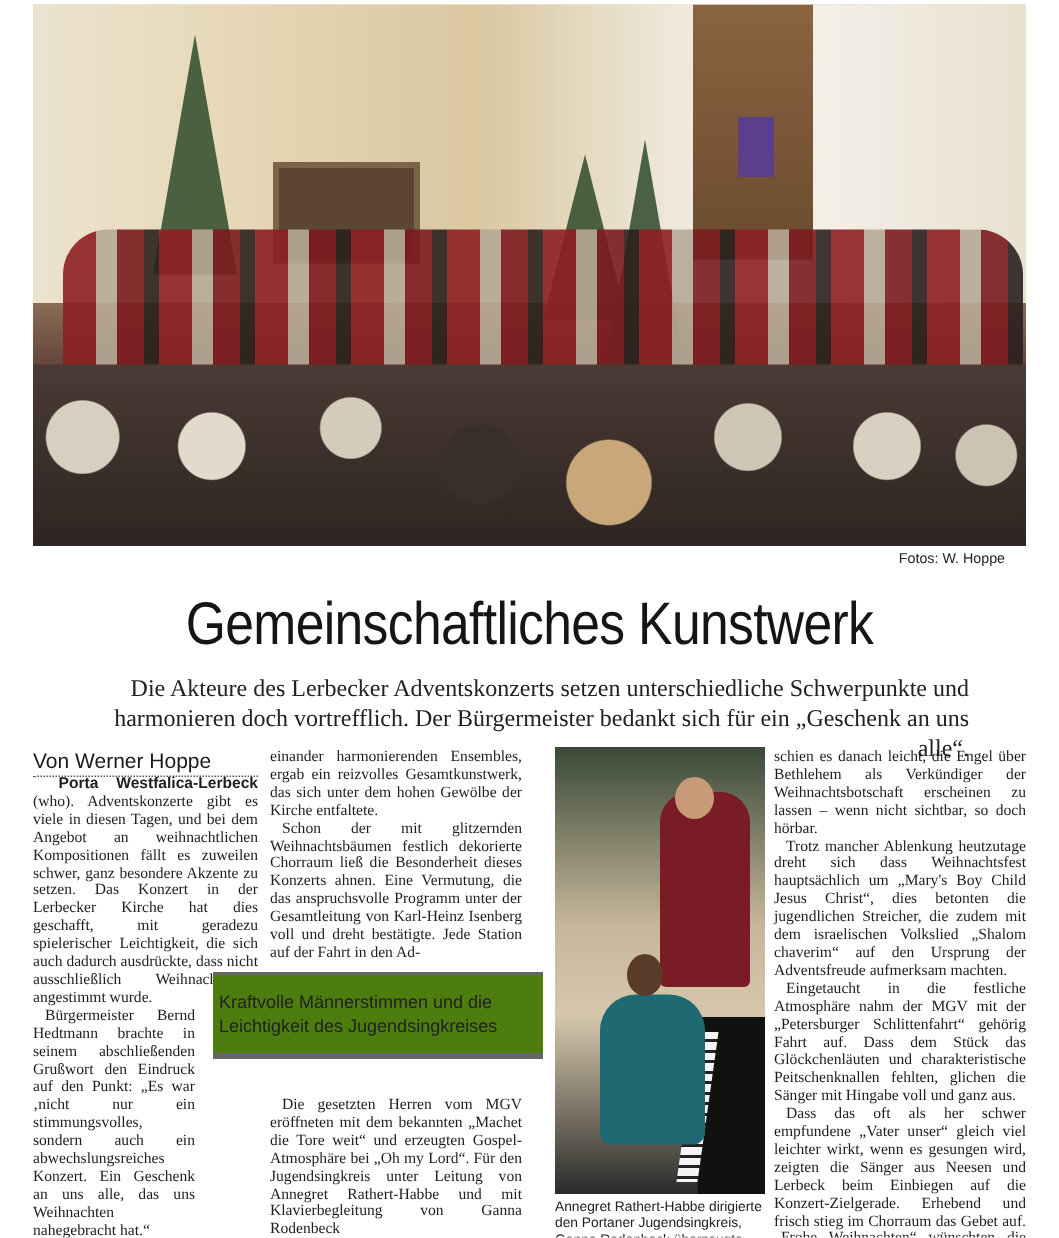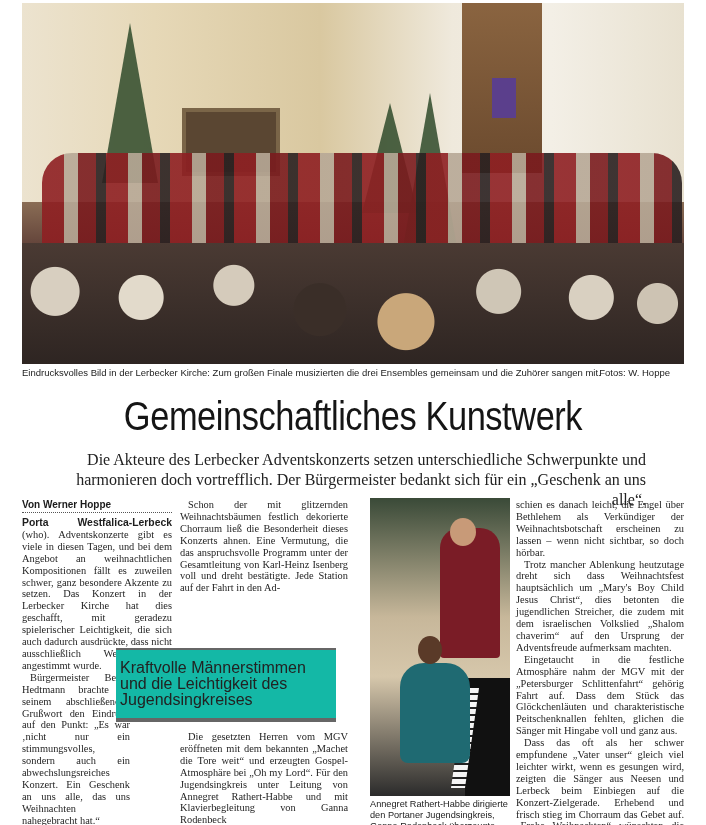--- a/index.html
+++ b/index.html
@@ -24,24 +24,24 @@
   .photo-main .pulpit{position:absolute;left:440px;top:0;width:80px;height:170px;background:linear-gradient(180deg,#8a6440,#6b4a2e);}
   .photo-main .banner{position:absolute;left:470px;top:75px;width:24px;height:40px;background:#5b3f8c;}
   .photo-main .painting{position:absolute;left:160px;top:105px;width:90px;height:60px;background:#5a4632;border:4px solid #7a6548;}
   .caption-main{position:absolute;left:22px;top:367px;width:662px;font-family:"Liberation Sans",sans-serif;font-size:9.5px;color:#222;white-space:nowrap;}
   .caption-main .credit{position:absolute;right:14px;top:0;margin-left:24px;}
   .headline{position:absolute;left:0;top:394px;width:706px;text-align:center;font-family:"Liberation Sans",sans-serif;font-size:40px;letter-spacing:-0.5px;transform:scaleX(0.86);transform-origin:center;color:#151515;}
   .subhead{position:absolute;left:60px;top:450px;width:586px;text-align:right;font-family:"Liberation Serif",serif;font-size:16px;line-height:20px;color:#222;}
   .col{position:absolute;font-family:"Liberation Serif",serif;font-size:10.4px;line-height:11.9px;text-align:justify;color:#1e1e1e;}
   .col p{margin:0;text-indent:8px;}
   .col p.first{text-indent:0;}
-  .author{position:absolute;left:22px;top:499px;width:150px;font-family:"Liberation Sans",sans-serif;font-size:10px;font-weight:bold;border-bottom:1px dotted #555;padding-bottom:2px;}
-  .dateline{font-family:"Liberation Sans",sans-serif;font-weight:bold;}
-  .pullquote{position:absolute;left:116px;top:648px;width:212px;border-top:2px solid #666;border-bottom:4px solid #666;padding:10px 4px 10px 4px;background:#14b8a6;
-    font-family:"Liberation Sans",sans-serif;font-size:16px;line-height:16px;color:#222;}
+  .author{position:absolute;left:22px;top:499px;width:150px;font-family:"Liberation Sans",sans-serif;font-size:14px;font-weight:normal;border-bottom:1px dotted #555;padding-bottom:2px;}
+  .dateline{font-family:"Liberation Sans",sans-serif;font-weight:bold;margin-left:17px;}
+  .pullquote{position:absolute;left:142px;top:648px;width:212px;border-top:2px solid #666;border-bottom:4px solid #666;padding:10px 4px 10px 4px;background:#4d7c0f;
+    font-family:"Liberation Sans",sans-serif;font-size:12px;line-height:16px;color:#222;}
   .photo-side{position:absolute;left:370px;top:498px;width:140px;height:298px;overflow:hidden;
     background:linear-gradient(180deg,#3a4a38 0%,#c7b79a 40%,#d6c7ab 60%,#2b2b2b 100%);}
   .photo-side .conductor{position:absolute;left:70px;top:30px;width:60px;height:130px;background:#7a1c26;border-radius:20px 20px 4px 4px;}
   .photo-side .head{position:absolute;left:80px;top:20px;width:26px;height:28px;background:#c89a78;border-radius:50%;}
   .photo-side .pianist{position:absolute;left:30px;top:165px;width:70px;height:100px;background:#1f6a72;border-radius:24px 24px 8px 8px;}
   .photo-side .phead{position:absolute;left:48px;top:138px;width:24px;height:28px;background:#5a3a28;border-radius:50%;}
   .photo-side .piano{position:absolute;left:95px;top:180px;width:45px;height:118px;background:#111;}
   .photo-side .keys{position:absolute;left:88px;top:190px;width:14px;height:100px;background:repeating-linear-gradient(180deg,#f5f5f5 0 5px,#222 5px 7px);transform:skewX(-8deg);}
   .caption-side{position:absolute;left:370px;top:799px;width:140px;font-family:"Liberation Sans",sans-serif;font-size:9.2px;line-height:11px;color:#222;}
 </style>
@@ -54,36 +54,36 @@
   <div class="pulpit"></div>
   <div class="banner"></div>
   <div class="tree" style="left:80px;top:20px;"></div>
   <div class="tree" style="left:380px;top:90px;"></div>
   <div class="tree" style="left:340px;top:100px;border-bottom-width:110px;"></div>
   <div class="choir"></div>
   <div class="audience"></div>
 </div>
 
 <div class="caption-main">
-  <span>Eindrucksvolles Bild in der Lerbecker Kirche: Zum großen Finale musizierten die drei Ensembles gemeinsam und die Zuhörer sangen mit.</span>
   <span class="credit">Fotos: W. Hoppe</span>
 </div>
 
 <div class="headline">Gemeinschaftliches Kunstwerk</div>
 <div class="subhead">Die Akteure des Lerbecker Adventskonzerts setzen unterschiedliche Schwerpunkte und harmonieren doch vortrefflich. Der Bürgermeister bedankt sich für ein „Geschenk an uns alle“.</div>
 
 <div class="author">Von Werner Hoppe</div>
 
 <div class="col" style="left:22px;top:517px;width:150px;">
   <p class="first"><span class="dateline">Porta Westfalica-Lerbeck</span> <span>(who). Adventskonzerte gibt es viele in diesen Tagen, und bei dem Angebot an weihnachtlichen Kompositionen fällt es zuweilen schwer, ganz besondere Akzente zu setzen. Das Konzert in der Lerbecker Kirche hat dies geschafft, mit geradezu spielerischer Leichtigkeit, die sich auch dadurch ausdrückte, dass nicht ausschließlich Weihnachtliches angestimmt wurde.</span></p>
   <p style="width:108px;">Bürgermeister Bernd Hedtmann brachte in seinem abschließenden Grußwort den Eindruck auf den Punkt: „Es war ‚nicht nur ein stimmungsvolles, sondern auch ein abwechslungsreiches Konzert. Ein Geschenk an uns alle, das uns Weihnachten nahegebracht hat.“</p>
 
 </div>
 
 <div class="col" style="left:180px;top:499px;width:168px;">
+  <p class="first">einander harmonierenden Ensembles, ergab ein reizvolles Gesamtkunstwerk, das sich unter dem hohen Gewölbe der Kirche entfaltete.</p>
   <p>Schon der mit glitzernden Weihnachtsbäumen festlich dekorierte Chorraum ließ die Besonderheit dieses Konzerts ahnen. Eine Vermutung, die das anspruchsvolle Programm unter der Gesamtleitung von Karl-Heinz Isenberg voll und dreht bestätigte. Jede Station auf der Fahrt in den Ad-</p>
 </div>
 
 <div class="pullquote">Kraftvolle Männerstimmen und die Leichtigkeit des Jugendsingkreises</div>
 
 <div class="col" style="left:180px;top:731px;width:168px;">
   <p>Die gesetzten Herren vom MGV eröffneten mit dem bekannten „Machet die Tore weit“ und erzeugten Gospel-Atmosphäre bei „Oh my Lord“. Für den Jugendsingkreis unter Leitung von Annegret Rathert-Habbe und mit Klavierbegleitung von Ganna Rodenbeck</p>
 </div>
 
 <div class="photo-side">

